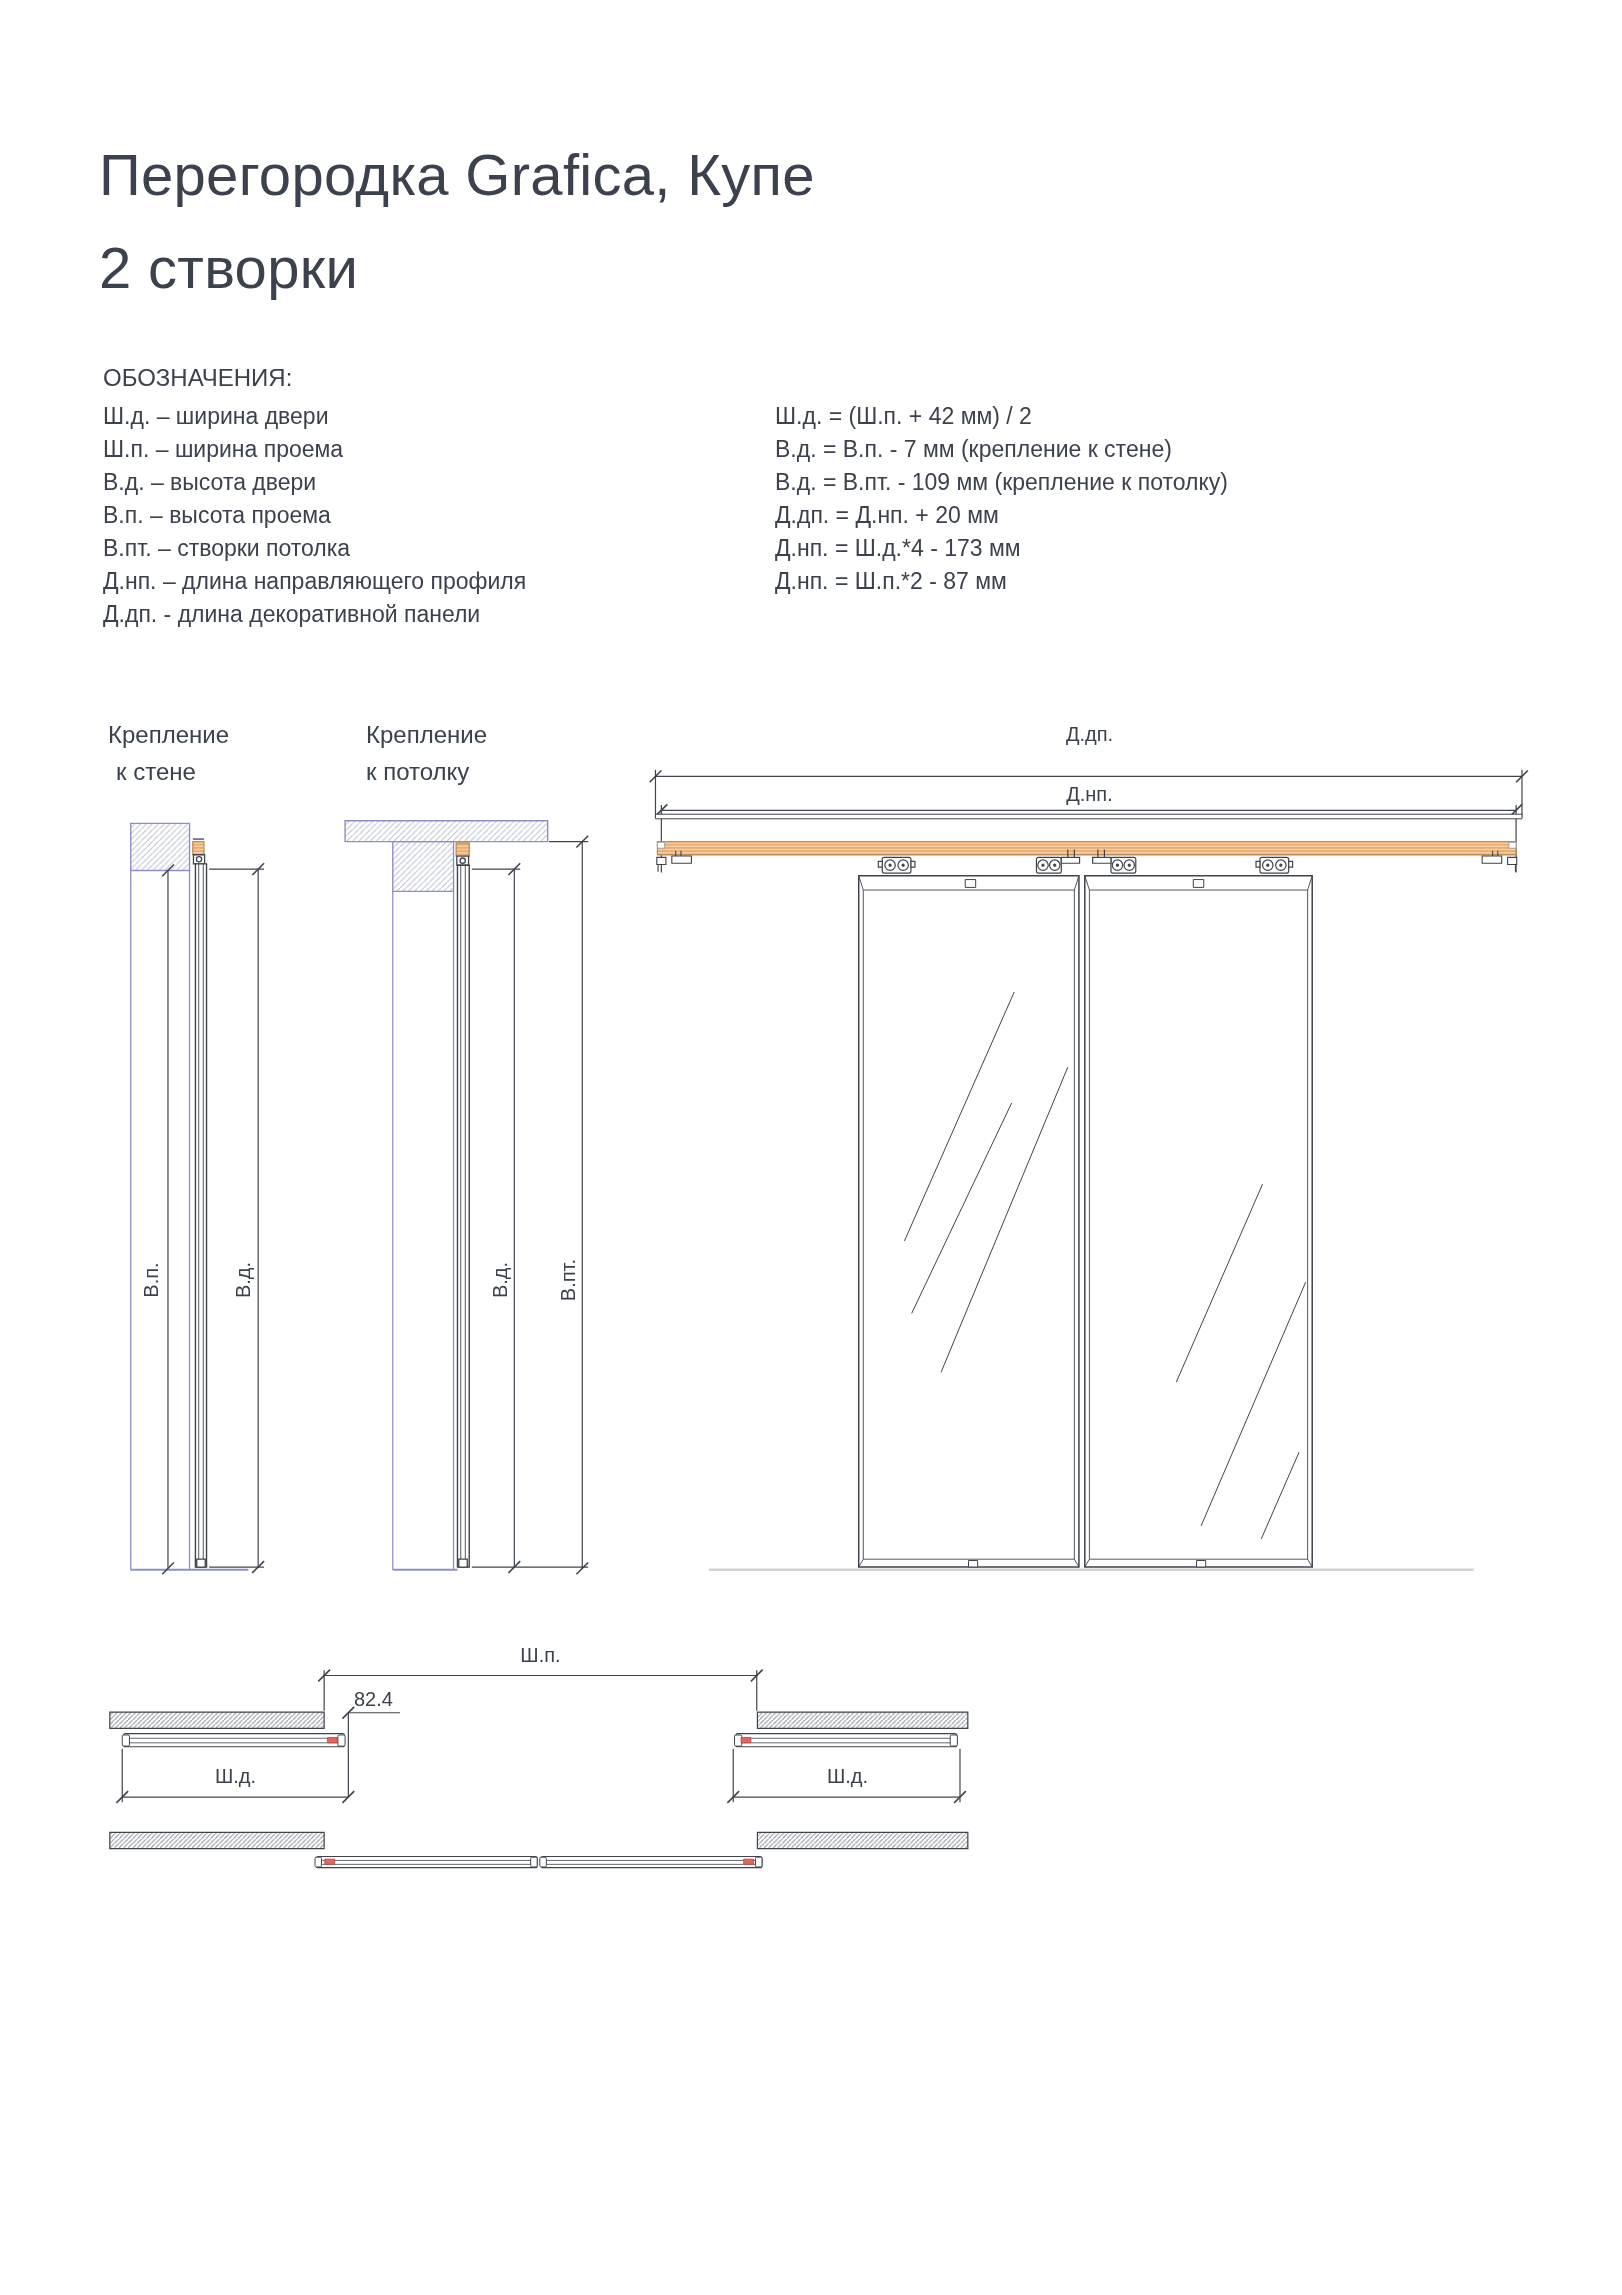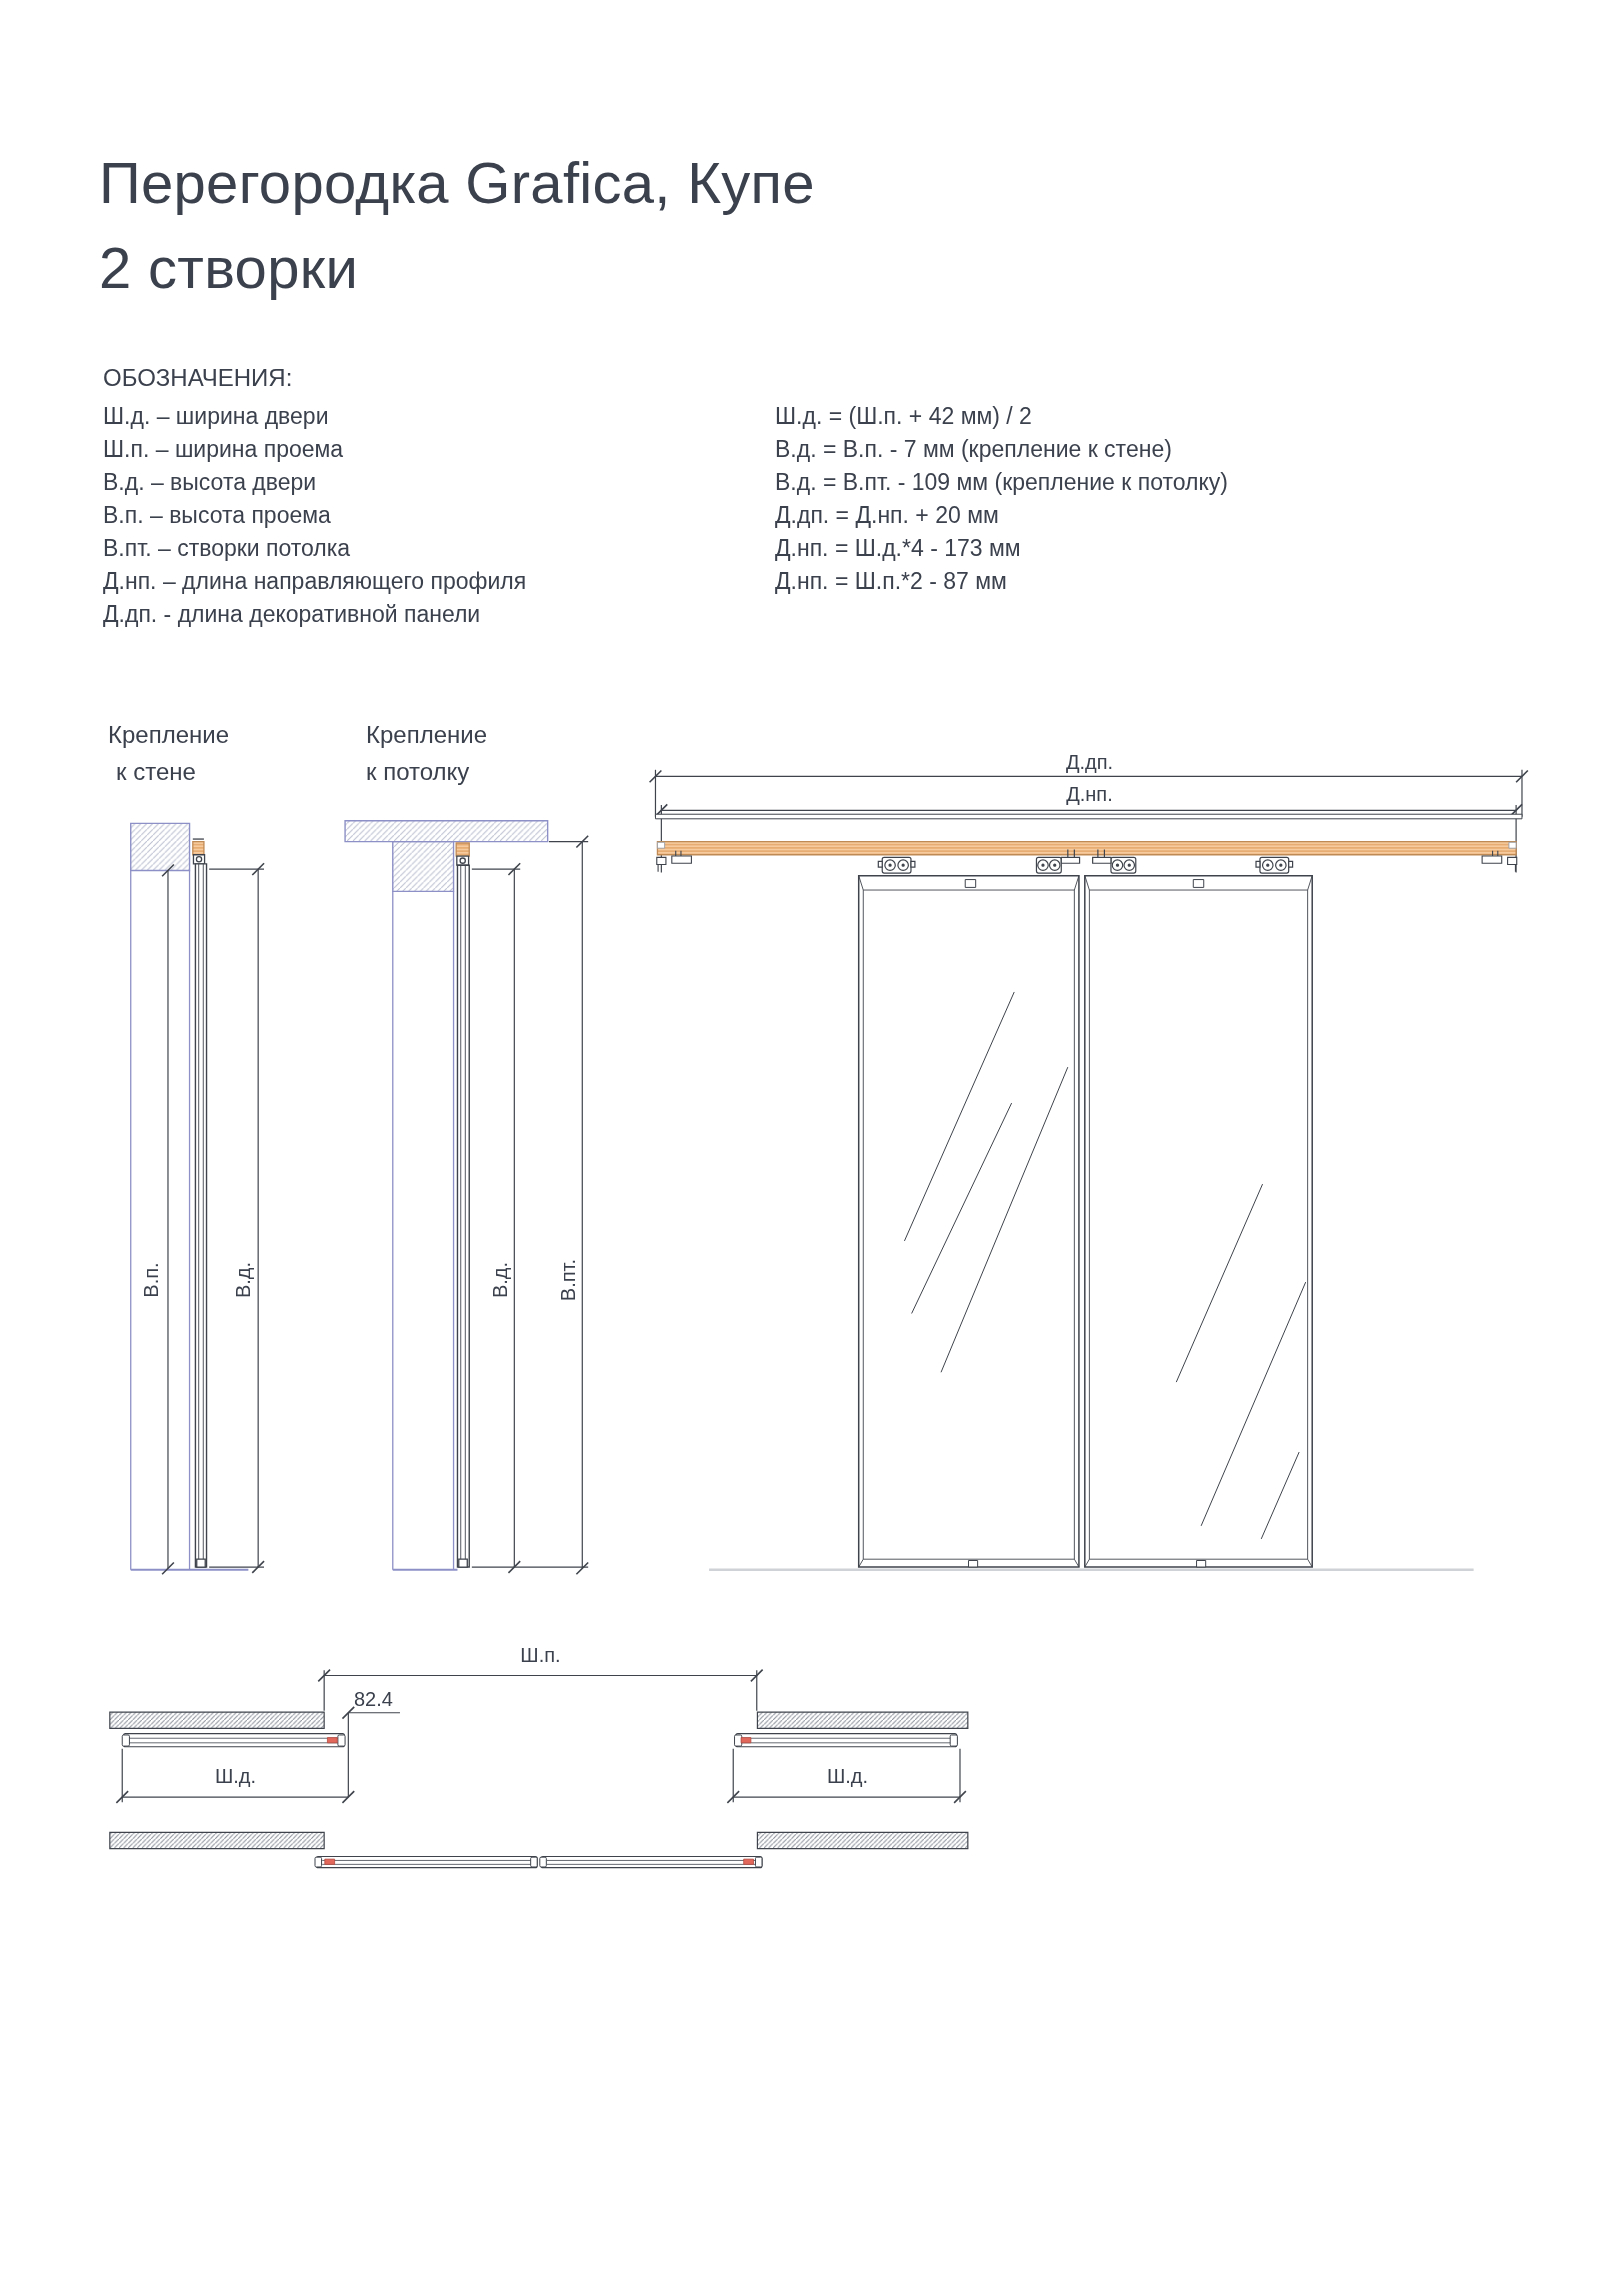--- a/index.html
+++ b/index.html
@@ -284,21 +284,21 @@
         <rect x="828" y="2841" width="338" height="17" rx="3" fill="#ffffff" stroke-width="1.2"></rect>
         <line x1="837" y1="2847" x2="1157" y2="2847" stroke-width="0.8"></line>
         <line x1="837" y1="2853" x2="1157" y2="2853" stroke-width="0.8"></line>
         <rect x="826" y="2842" width="10" height="15" rx="2" fill="#ffffff" stroke-width="1"></rect>
         <rect x="1156" y="2842" width="10" height="15" rx="2" fill="#ffffff" stroke-width="1"></rect>
         <rect x="1138" y="2845" width="15" height="8" fill="#e2685c" stroke="#b2493f" stroke-width="0.8"></rect>
       </g>
     </g>
   </svg>
 
-  <div class="abs title-line" style="left:99px;top:136px;">Перегородка Grafica, Купе</div>
+  <div class="abs title-line" style="left:99px;top:128px;">Перегородка Grafica, Купе</div>
   <div class="abs title-line" style="left:99px;top:221px;">2 створки</div>
 
   <div class="abs legend-heading" style="left:103px;top:329px;">ОБОЗНАЧЕНИЯ:</div>
 
   <div class="abs legend-col" style="left:103px;top:400px;">
     <div>Ш.д. – ширина двери</div>
     <div>Ш.п. – ширина проема</div>
     <div>В.д. – высота двери</div>
     <div>В.п. – высота проема</div>
     <div>В.пт. – створки потолка</div>
@@ -319,21 +319,21 @@
   <div class="abs caption" style="left:108px;top:753px;margin-left:8px;">к стене</div>
 
   <div class="abs caption" style="left:366px;top:716px;">Крепление</div>
   <div class="abs caption" style="left:366px;top:753px;">к потолку</div>
 
   <div class="abs vlabel" style="left:107px;top:1267px;">В.п.</div>
   <div class="abs vlabel" style="left:199px;top:1267px;">В.д.</div>
   <div class="abs vlabel" style="left:456px;top:1267px;">В.д.</div>
   <div class="abs vlabel" style="left:524px;top:1267px;">В.пт.</div>
 
-  <div class="abs dim-label dim-center" style="left:1024px;top:751px;">Д.дп.</div>
+  <div class="abs dim-label dim-center" style="left:1024px;top:723px;">Д.дп.</div>
   <div class="abs dim-label dim-center" style="left:1024px;top:783px;">Д.нп.</div>
 
   <div class="abs dim-label dim-center" style="left:475px;top:1644px;">Ш.п.</div>
   <div class="abs dim-label" style="left:354px;top:1688px;">82.4</div>
   <div class="abs dim-label dim-center" style="left:170px;top:1765px;">Ш.д.</div>
   <div class="abs dim-label dim-center" style="left:782px;top:1765px;">Ш.д.</div>
 
 </div>
 
 

